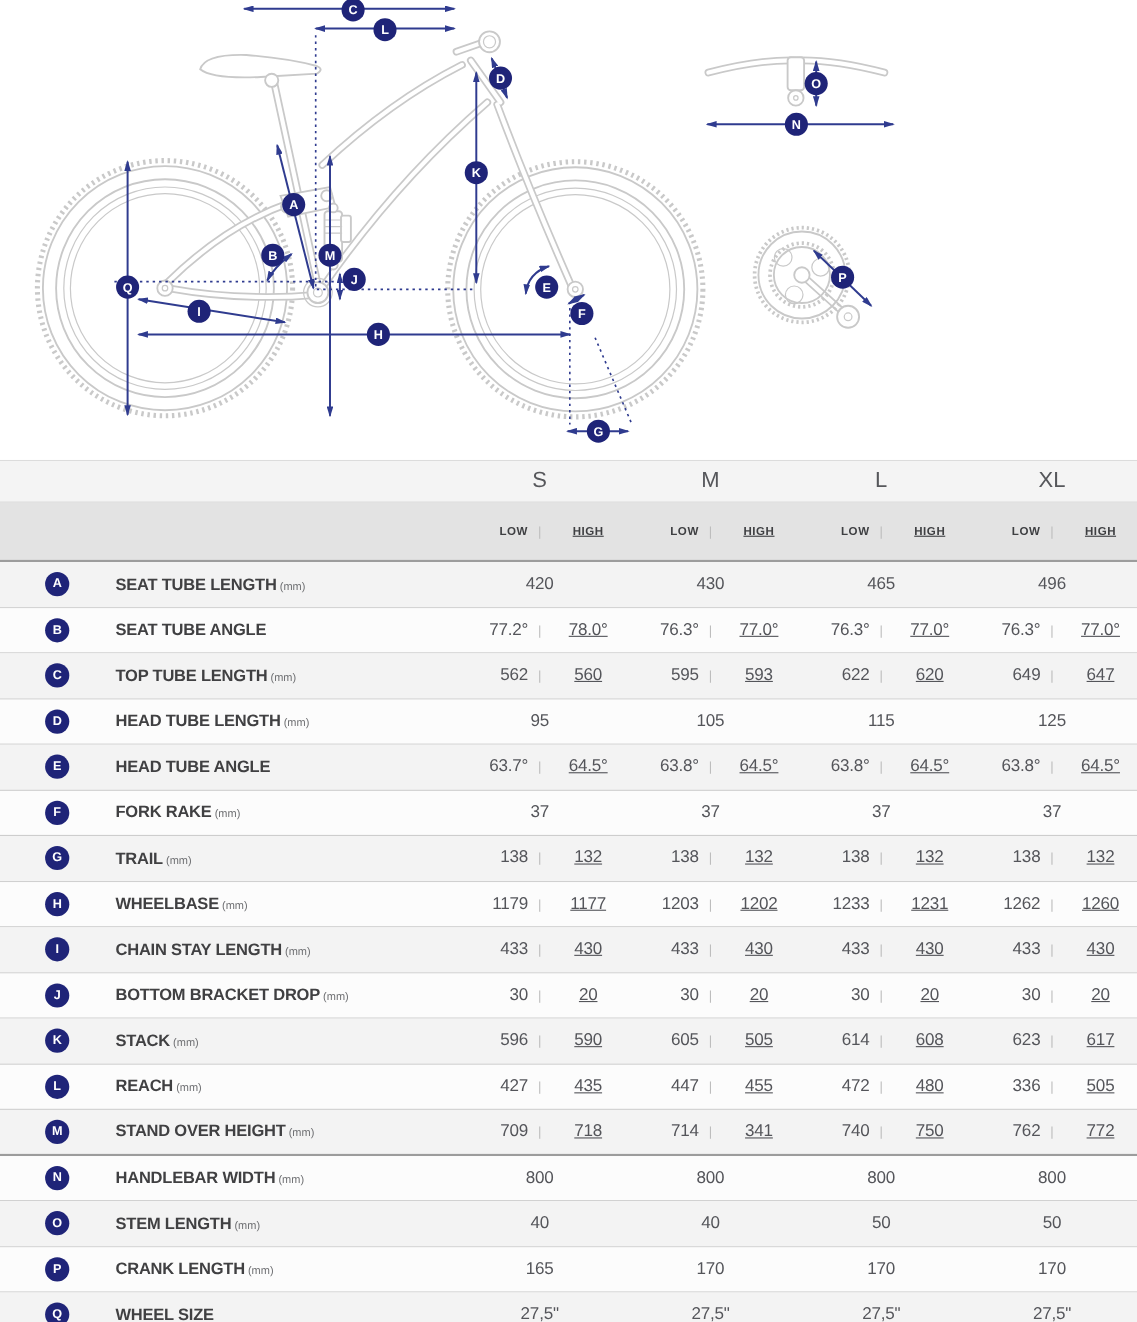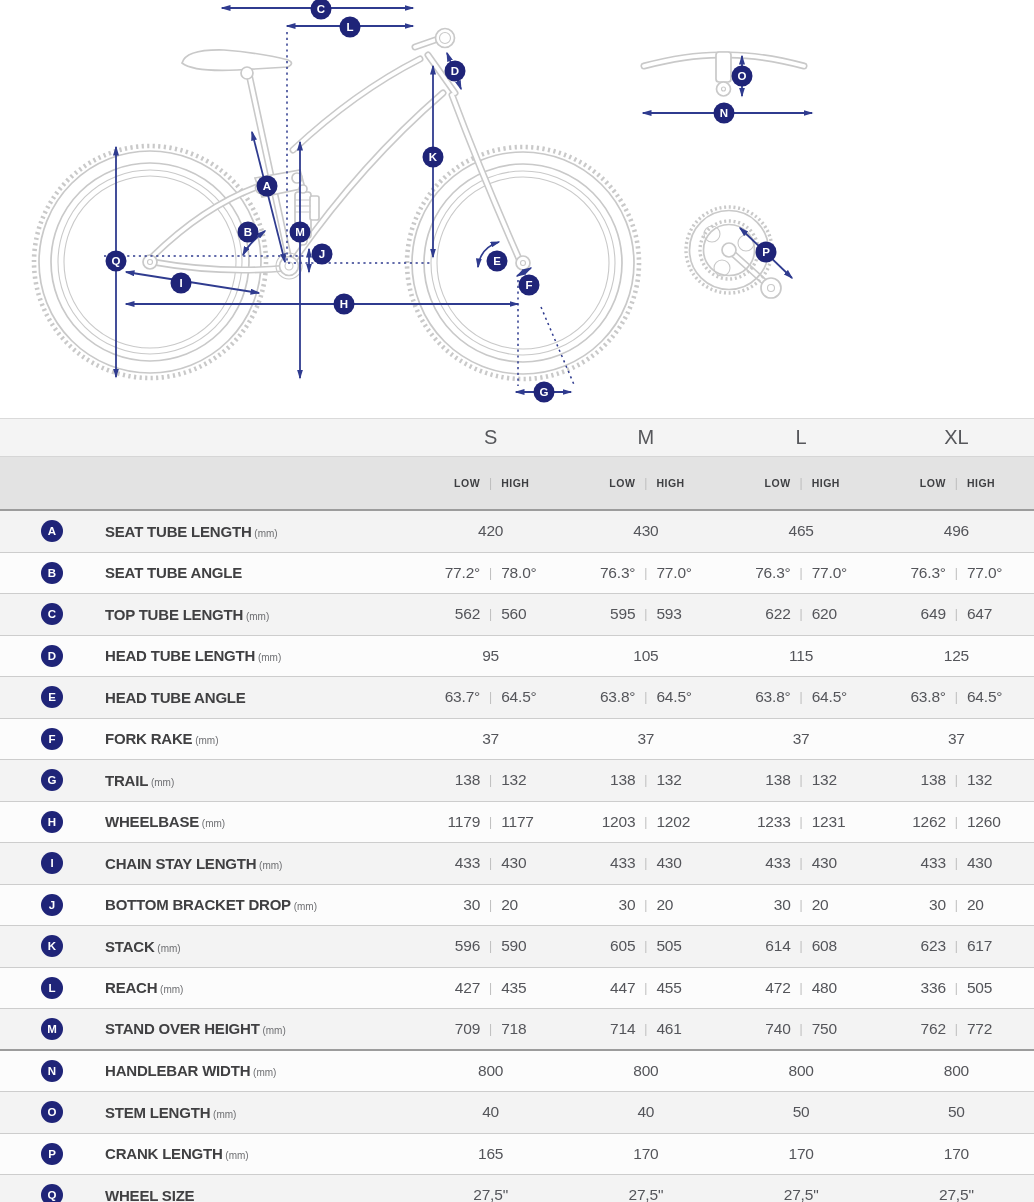--- a/index.html
+++ b/index.html
@@ -33,21 +33,21 @@
   .row{height:41.5px;border-bottom:1px solid #cdcdcd;}
   .row.odd{background:#f3f3f3;}
   .row.even{background:#fcfcfc;}
   .row.sep-after{border-bottom:2px solid #9c9c9c;}
   .c-label{width:413px;box-sizing:border-box;padding-left:41px;display:flex;align-items:center;flex:none;}
   .c-size{flex:1;display:flex;align-items:center;justify-content:center;}
   .c-size.pair{justify-content:stretch;}
   .h-size{font-size:20px;color:#56575b;}
   .sub{font-size:10.5px;font-weight:700;color:#3e3f42;letter-spacing:.5px;}
   .pair .lo{flex:1;text-align:right;}
-  .pair .hi{flex:1;text-align:left;}
+  .pair .hi{flex:1;text-align:center;text-decoration:underline;}
   .pair .sep{color:#bdbdbd;padding:0 9px;font-size:12px;font-weight:400;}
   .badge{width:22px;height:22px;border-radius:50%;background:var(--badge);color:#fff;
          font-size:11.5px;font-weight:700;display:flex;align-items:center;justify-content:center;
          margin-right:42px;flex:none;}
   .lbl{font-size:15px;font-weight:700;color:#404042;letter-spacing:-.2px;white-space:nowrap;}
   .unit{font-size:10px;font-weight:400;color:#6e6f72;letter-spacing:0;text-align:center;}
   .val{font-size:15.5px;color:#54555a;letter-spacing:-.2px;}
 </style>
 </head>
 <body>
@@ -569,21 +569,21 @@
             <span class="lbl">STAND OVER HEIGHT<span class="unit">&nbsp;(mm)</span></span>
           </div>
           <div class="c-size pair">
             <span class="lo val">709</span>
             <span class="sep">|</span>
             <span class="hi val">718</span>
           </div>
           <div class="c-size pair">
             <span class="lo val">714</span>
             <span class="sep">|</span>
-            <span class="hi val">461</span>
+            <span class="hi val">341</span>
           </div>
           <div class="c-size pair">
             <span class="lo val">740</span>
             <span class="sep">|</span>
             <span class="hi val">750</span>
           </div>
           <div class="c-size pair">
             <span class="lo val">762</span>
             <span class="sep">|</span>
             <span class="hi val">772</span>

